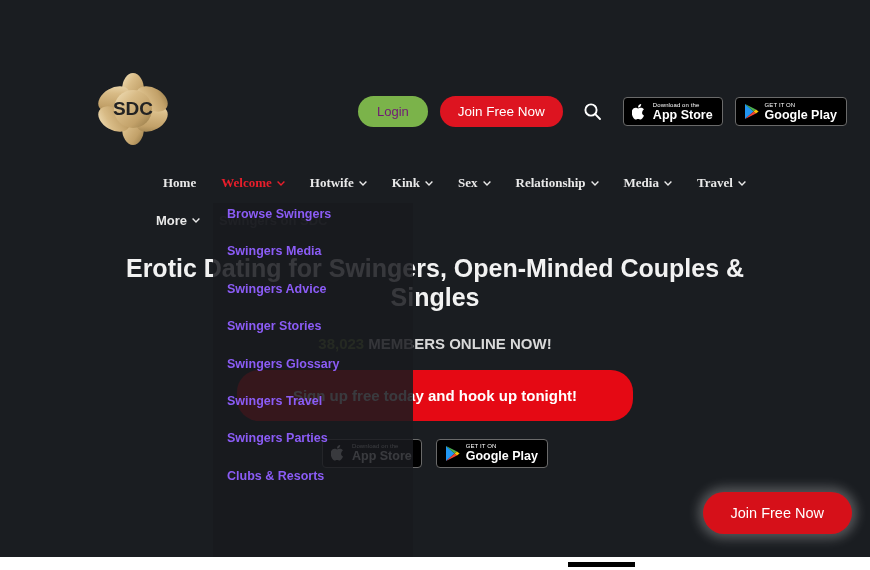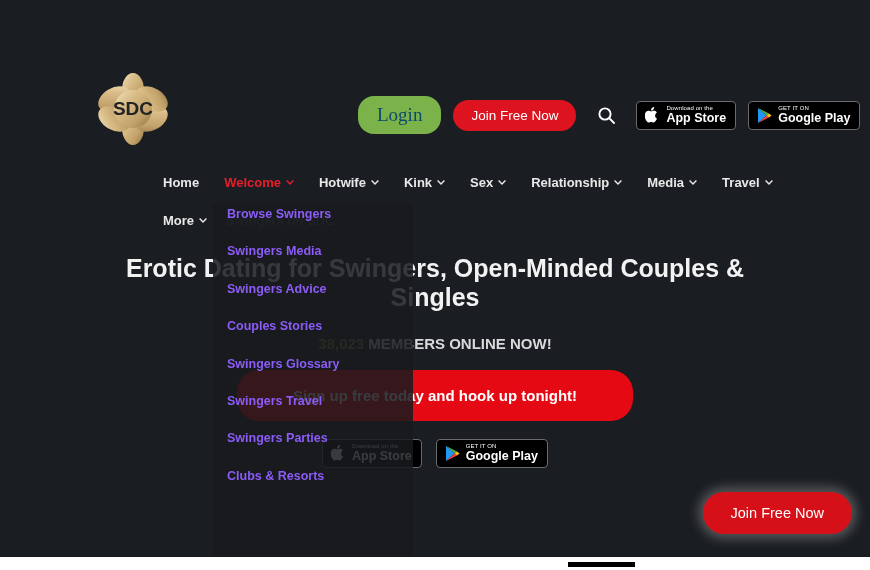--- a/index.html
+++ b/index.html
@@ -29,27 +29,27 @@
 
   .header-actions {
     position: absolute; left: 358px; top: 96px;
     display: flex; align-items: center; gap: 12px;
   }
   .btn-login {
     background: #77b councils; 
   }
   .btn-login {
     background: #7bb34a;
-    color: #0c4a6e;
+    color: #701a75;
     border: none;
     border-radius: 16px;
-    font-size: 19px;
+    font-size: 13px;
     padding: 8px 19px;
     cursor: pointer;
-    font-family: Liberation Serif, serif;
+    font-family: Liberation Sans, sans-serif;
   }
   .btn-joinfree {
     background: #dd1420;
     color: #ffffff;
     border: none;
     border-radius: 16px;
     font-size: 13.5px;
     padding: 8px 18px;
     cursor: pointer;
     font-family: "Liberation Sans", sans-serif;
@@ -74,33 +74,34 @@
   .store-badge .bt .s1 { font-size: 6px; color: #ffffff; letter-spacing: .1px; }
   .store-badge .bt .s2 { font-size: 12.5px; color: #ffffff; font-weight: 600; margin-top: 1px; }
 
   
   .nav {
     position: absolute; left: 163px; top: 175px;
     display: flex; flex-wrap: wrap;
     width: 620px;
     column-gap: 25px; row-gap: 16px;
     align-items: center;
+    font-family: Liberation Serif, serif;
   }
   .nav-item {
     display: flex; align-items: center; gap: 5px;
     color: #e9e9e9;
     font-size: 13px; font-weight: bold;
     cursor: pointer;
     white-space: nowrap;
   }
   .nav-item.active { color: #e81e2b; }
   .chev { width: 8px; height: 5px; display: inline-block; }
 
   .nav-row2 {
-    position: absolute; left: 163px; top: 213px;
+    position: absolute; left: 156px; top: 213px;
     display: flex; align-items: center; gap: 19px;
   }
   .ghost-link {
     color: #4b4e52;
     font-size: 13px; font-weight: bold;
     white-space: nowrap;
   }
 
   
   .hero { position: absolute; left: 0; top: 250px; width: 870px; }
@@ -355,21 +356,21 @@
     <div class="dd-item">
       <span>Browse Swingers</span>
     </div>
     <div class="dd-item">
       <span>Swingers Media</span>
     </div>
     <div class="dd-item">
       <span>Swingers Advice</span>
     </div>
     <div class="dd-item">
-      <span>Couples Stories</span>
+      <span>Swinger Stories</span>
     </div>
     <div class="dd-item">
       <span>Swingers Glossary</span>
     </div>
     <div class="dd-item">
       <span>Swingers Travel</span>
     </div>
     <div class="dd-item">
       <span>Swingers Parties</span>
     </div>

